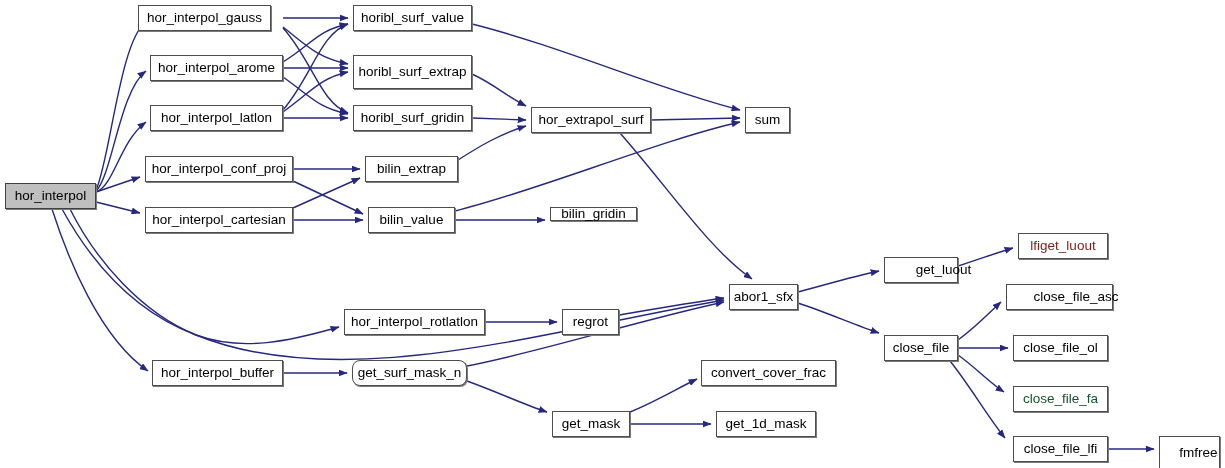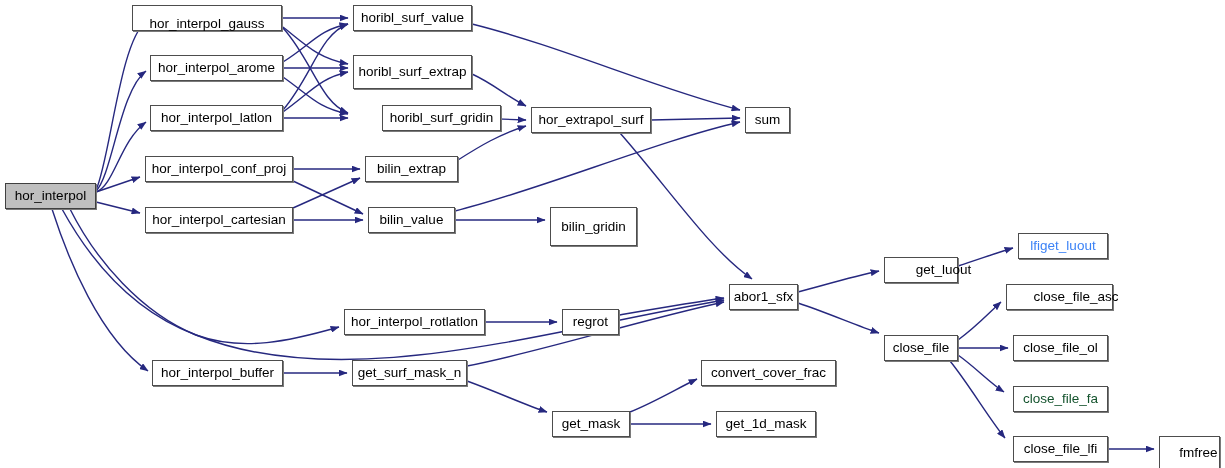--- a/index.html
+++ b/index.html
@@ -69,21 +69,21 @@
         <path d="M 958,348 L 1008,348" fill="none" stroke="#26287f" stroke-width="1.4" marker-end="url(#arrow)"></path>
         <path d="M 958,355 C 975,367 990,383 1004,392" fill="none" stroke="#26287f" stroke-width="1.4" marker-end="url(#arrow)"></path>
         <path d="M 950,361 C 968,383 990,420 1005,438" fill="none" stroke="#26287f" stroke-width="1.4" marker-end="url(#arrow)"></path>
         <path d="M 1108,449 L 1154,449" fill="none" stroke="#26287f" stroke-width="1.4" marker-end="url(#arrow)"></path>
       </g>
   </svg>
   <div id="node-layer">
       <div class="node root" style="left: 5px; top: 183px; width: 91px; height: 26px; border-color: rgb(64, 64, 64); background: rgb(191, 191, 191); color: rgb(0, 0, 0);">
         <span>hor_interpol</span>
       </div>
-      <div class="node" style="left: 132px; top: 5px; width: 150px; height: 26px; border-color: rgb(77, 77, 77); background: rgb(255, 255, 255); color: rgb(0, 0, 0); align-items: flex-end;">
+      <div class="node" style="left: 138px; top: 5px; width: 133px; height: 26px; border-color: rgb(77, 77, 77); background: rgb(255, 255, 255); color: rgb(0, 0, 0);">
         <span>hor_interpol_gauss</span>
       </div>
       <div class="node" style="left: 150px; top: 55px; width: 133px; height: 26px; border-color: rgb(77, 77, 77); background: rgb(255, 255, 255); color: rgb(0, 0, 0);">
         <span>hor_interpol_arome</span>
       </div>
       <div class="node" style="left: 150px; top: 105px; width: 133px; height: 26px; border-color: rgb(77, 77, 77); background: rgb(255, 255, 255); color: rgb(0, 0, 0);">
         <span>hor_interpol_latlon</span>
       </div>
       <div class="node" style="left: 145px; top: 156px; width: 148px; height: 26px; border-color: rgb(77, 77, 77); background: rgb(255, 255, 255); color: rgb(0, 0, 0);">
         <span>hor_interpol_conf_proj</span>
@@ -96,63 +96,63 @@
       </div>
       <div class="node" style="left: 152px; top: 360px; width: 131px; height: 26px; border-color: rgb(77, 77, 77); background: rgb(255, 255, 255); color: rgb(0, 0, 0);">
         <span>hor_interpol_buffer</span>
       </div>
       <div class="node" style="left: 353px; top: 5px; width: 119px; height: 26px; border-color: rgb(77, 77, 77); background: rgb(255, 255, 255); color: rgb(0, 0, 0);">
         <span>horibl_surf_value</span>
       </div>
       <div class="node" style="left: 353px; top: 55px; width: 119px; height: 34px; border-color: rgb(77, 77, 77); background: rgb(255, 255, 255); color: rgb(0, 0, 0);">
         <span>horibl_surf_extrap</span>
       </div>
-      <div class="node" style="left: 353px; top: 105px; width: 119px; height: 26px; border-color: rgb(77, 77, 77); background: rgb(255, 255, 255); color: rgb(0, 0, 0); margin-left: 29px;">
+      <div class="node" style="left: 353px; top: 105px; width: 119px; height: 26px; border-color: rgb(77, 77, 77); background: rgb(255, 255, 255); color: rgb(0, 0, 0);">
         <span>horibl_surf_gridin</span>
       </div>
       <div class="node" style="left: 365px; top: 156px; width: 93px; height: 26px; border-color: rgb(77, 77, 77); background: rgb(255, 255, 255); color: rgb(0, 0, 0);">
         <span>bilin_extrap</span>
       </div>
       <div class="node" style="left: 368px; top: 207px; width: 87px; height: 26px; border-color: rgb(77, 77, 77); background: rgb(255, 255, 255); color: rgb(0, 0, 0);">
         <span>bilin_value</span>
       </div>
-      <div class="node" style="left: 550px; top: 207px; width: 87px; height: 39px; border-color: rgb(77, 77, 77); background: rgb(255, 255, 255); color: rgb(0, 0, 0);">
+      <div class="node" style="left: 550px; top: 207px; width: 87px; height: 14px; border-color: rgb(77, 77, 77); background: rgb(255, 255, 255); color: rgb(0, 0, 0);">
         <span>bilin_gridin</span>
       </div>
       <div class="node" style="left: 531px; top: 107px; width: 120px; height: 26px; border-color: rgb(77, 77, 77); background: rgb(255, 255, 255); color: rgb(0, 0, 0);">
         <span>hor_extrapol_surf</span>
       </div>
       <div class="node" style="left: 745px; top: 107px; width: 45px; height: 26px; border-color: rgb(77, 77, 77); background: rgb(255, 255, 255); color: rgb(0, 0, 0);">
         <span>sum</span>
       </div>
       <div class="node" style="left: 562px; top: 309px; width: 57px; height: 26px; border-color: rgb(77, 77, 77); background: rgb(255, 255, 255); color: rgb(0, 0, 0);">
         <span>regrot</span>
       </div>
-      <div class="node" style="left: 352px; top: 360px; width: 115px; height: 26px; border-color: rgb(77, 77, 77); background: rgb(255, 255, 255); color: rgb(0, 0, 0);">
+      <div class="node" style="left: 352px; top: 360px; width: 115px; height: 26px; border-color: rgb(77, 77, 77); background: rgb(255, 255, 255); color: rgb(0, 0, 0); border-radius: 8px;">
         <span>get_surf_mask_n</span>
       </div>
       <div class="node" style="left: 701px; top: 360px; width: 135px; height: 26px; border-color: rgb(77, 77, 77); background: rgb(255, 255, 255); color: rgb(0, 0, 0);">
         <span>convert_cover_frac</span>
       </div>
       <div class="node" style="left: 552px; top: 411px; width: 78px; height: 26px; border-color: rgb(77, 77, 77); background: rgb(255, 255, 255); color: rgb(0, 0, 0);">
         <span>get_mask</span>
       </div>
       <div class="node" style="left: 716px; top: 411px; width: 100px; height: 26px; border-color: rgb(77, 77, 77); background: rgb(255, 255, 255); color: rgb(0, 0, 0);">
         <span>get_1d_mask</span>
       </div>
       <div class="node" style="left: 729px; top: 284px; width: 69px; height: 26px; border-color: rgb(77, 77, 77); background: rgb(255, 255, 255); color: rgb(0, 0, 0);">
         <span>abor1_sfx</span>
       </div>
       <div class="node" style="left: 884px; top: 257px; width: 74px; height: 26px; border-color: rgb(77, 77, 77); background: rgb(255, 255, 255); color: rgb(0, 0, 0); padding-left: 45px;">
         <span>get_luout</span>
       </div>
       <div class="node" style="left: 884px; top: 335px; width: 74px; height: 26px; border-color: rgb(77, 77, 77); background: rgb(255, 255, 255); color: rgb(0, 0, 0);">
         <span>close_file</span>
       </div>
-      <div class="node" style="left: 1018px; top: 233px; width: 90px; height: 26px; border-color: rgb(77, 77, 77); background: rgb(255, 255, 255); color: #3b82f6;">
+      <div class="node" style="left: 1018px; top: 233px; width: 90px; height: 26px; border-color: rgb(77, 77, 77); background: rgb(255, 255, 255); color: #7f1d1d;">
         <span>lfiget_luout</span>
       </div>
       <div class="node" style="left: 1006px; top: 284px; width: 107px; height: 26px; border-color: rgb(77, 77, 77); background: rgb(255, 255, 255); color: rgb(0, 0, 0); padding-left: 33px;">
         <span>close_file_asc</span>
       </div>
       <div class="node" style="left: 1013px; top: 335px; width: 95px; height: 26px; border-color: rgb(77, 77, 77); background: rgb(255, 255, 255); color: rgb(0, 0, 0);">
         <span>close_file_ol</span>
       </div>
       <div class="node" style="left: 1013px; top: 386px; width: 95px; height: 26px; border-color: rgb(77, 77, 77); background: rgb(255, 255, 255); color: #14532d;">
         <span>close_file_fa</span>

